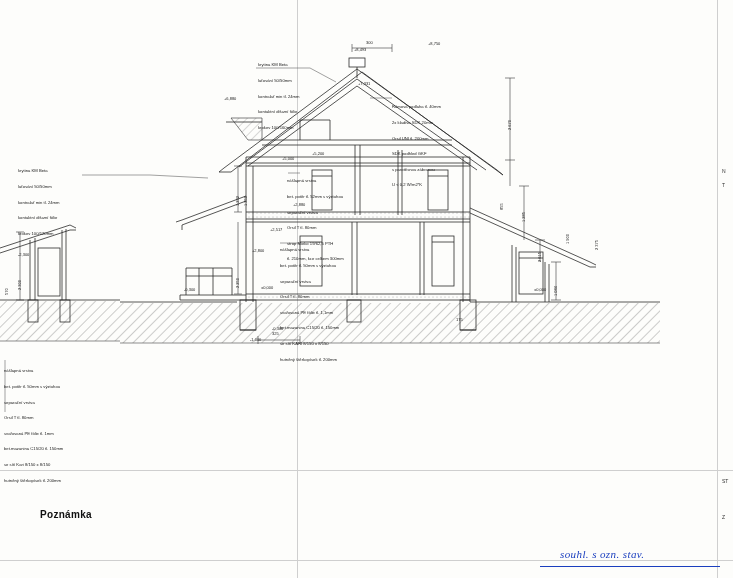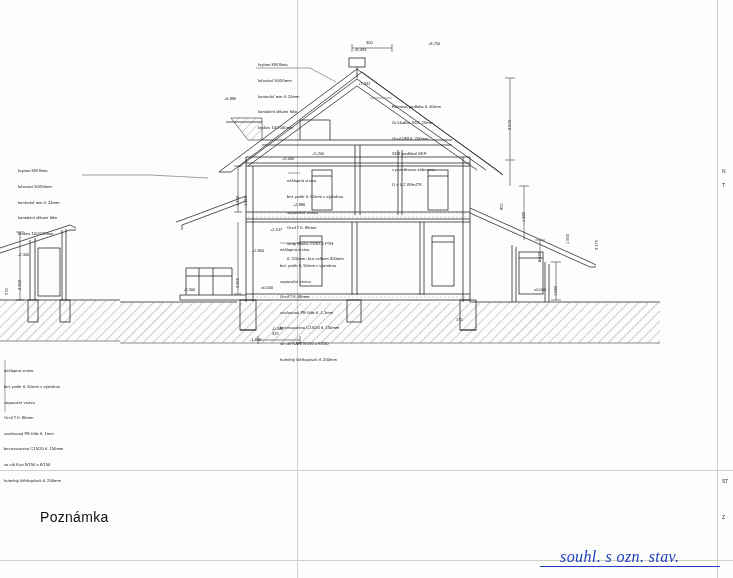--- a/index.html
+++ b/index.html
@@ -2,22 +2,22 @@
 <html><head>
 <meta charset="utf-8">
 <style>
   html,body{margin:0;padding:0;background:#fff;}
   body{width:733px;height:578px;overflow:hidden;font-family:"Liberation Sans",sans-serif;color:#1a1a1a;}
   #sheet{position:relative;width:733px;height:578px;background:#fdfdfb;}
   .abs{position:absolute;}
   .txt{font-size:4.2px;line-height:5.2px;white-space:pre;color:#222;letter-spacing:0px;}
   .dimtxt{font-size:4px;line-height:4.6px;white-space:pre;color:#222;}
   .vtxt{font-size:4px;line-height:4.6px;white-space:pre;color:#222;transform-origin:0 0;transform:rotate(-90deg);}
-  .note-title{font-size:14px;font-weight:normal;color:#111;letter-spacing:.3px;}
-  .handwrite{font-family:"Liberation Serif",serif;font-size:16px;color:#1b3fbf;font-style:italic;letter-spacing:.4px;}
+  .note-title{font-size:10px;font-weight:bold;color:#111;letter-spacing:.3px;}
+  .handwrite{font-family:"Liberation Serif",serif;font-size:11px;color:#1b3fbf;font-style:italic;letter-spacing:.4px;}
   svg{position:absolute;left:0;top:0;overflow:visible;}
   .foldv{position:absolute;width:1px;background:#cfcfcf;}
   .foldh{position:absolute;height:1px;background:#cfcfcf;}
   .right-frag{position:absolute;font-size:5px;color:#333;}
 </style>
 </head>
 <body>
 
 <div id="sheet">
 

